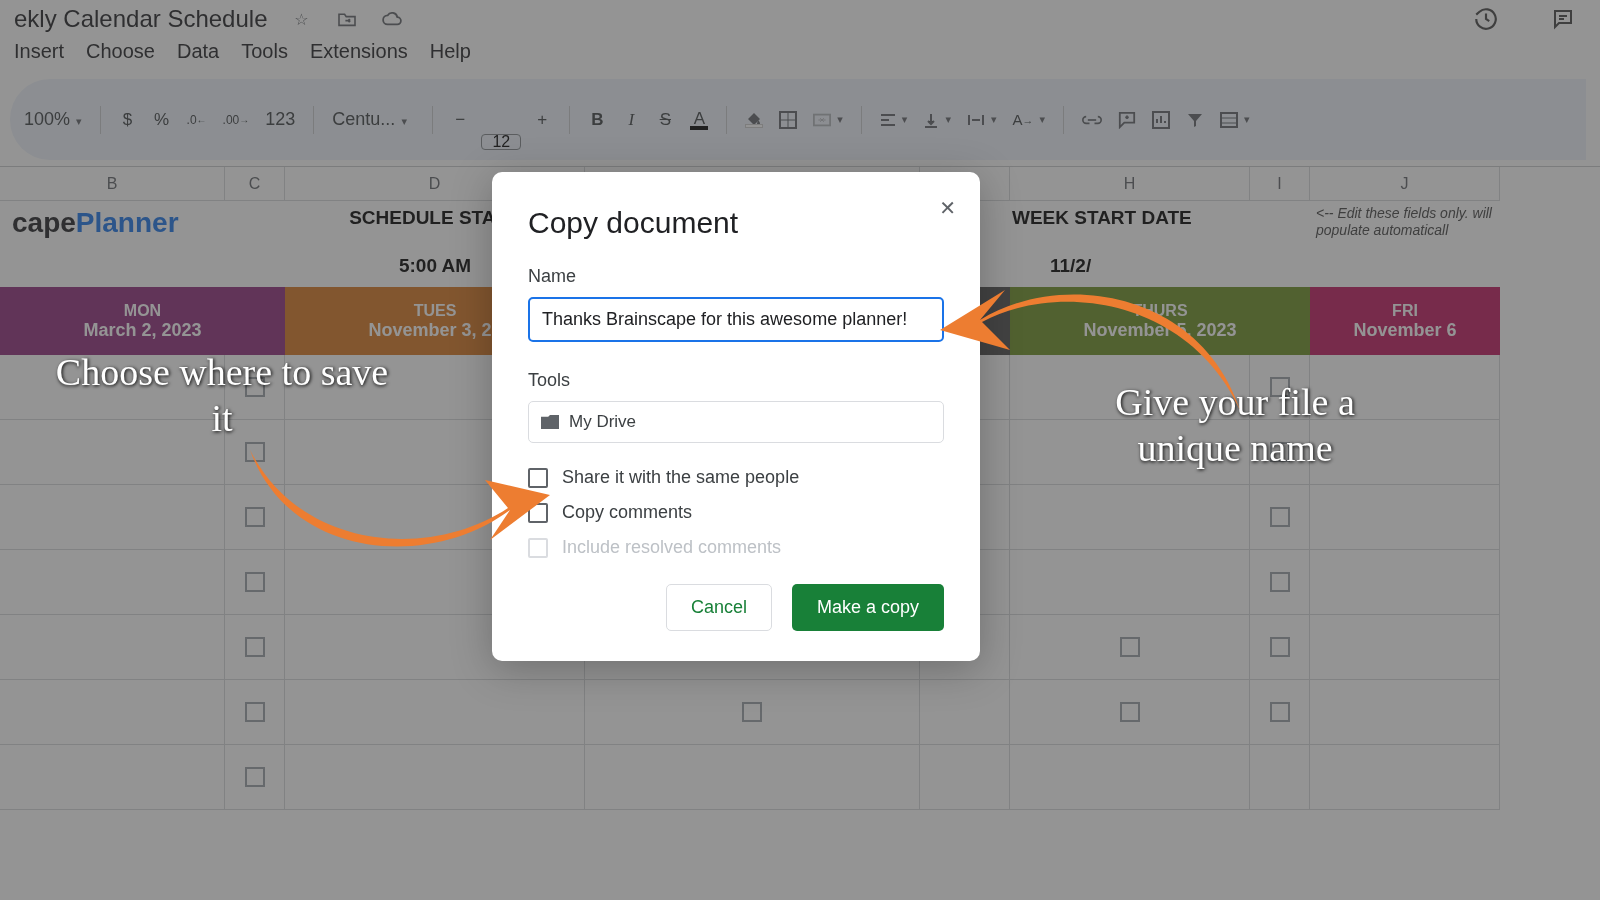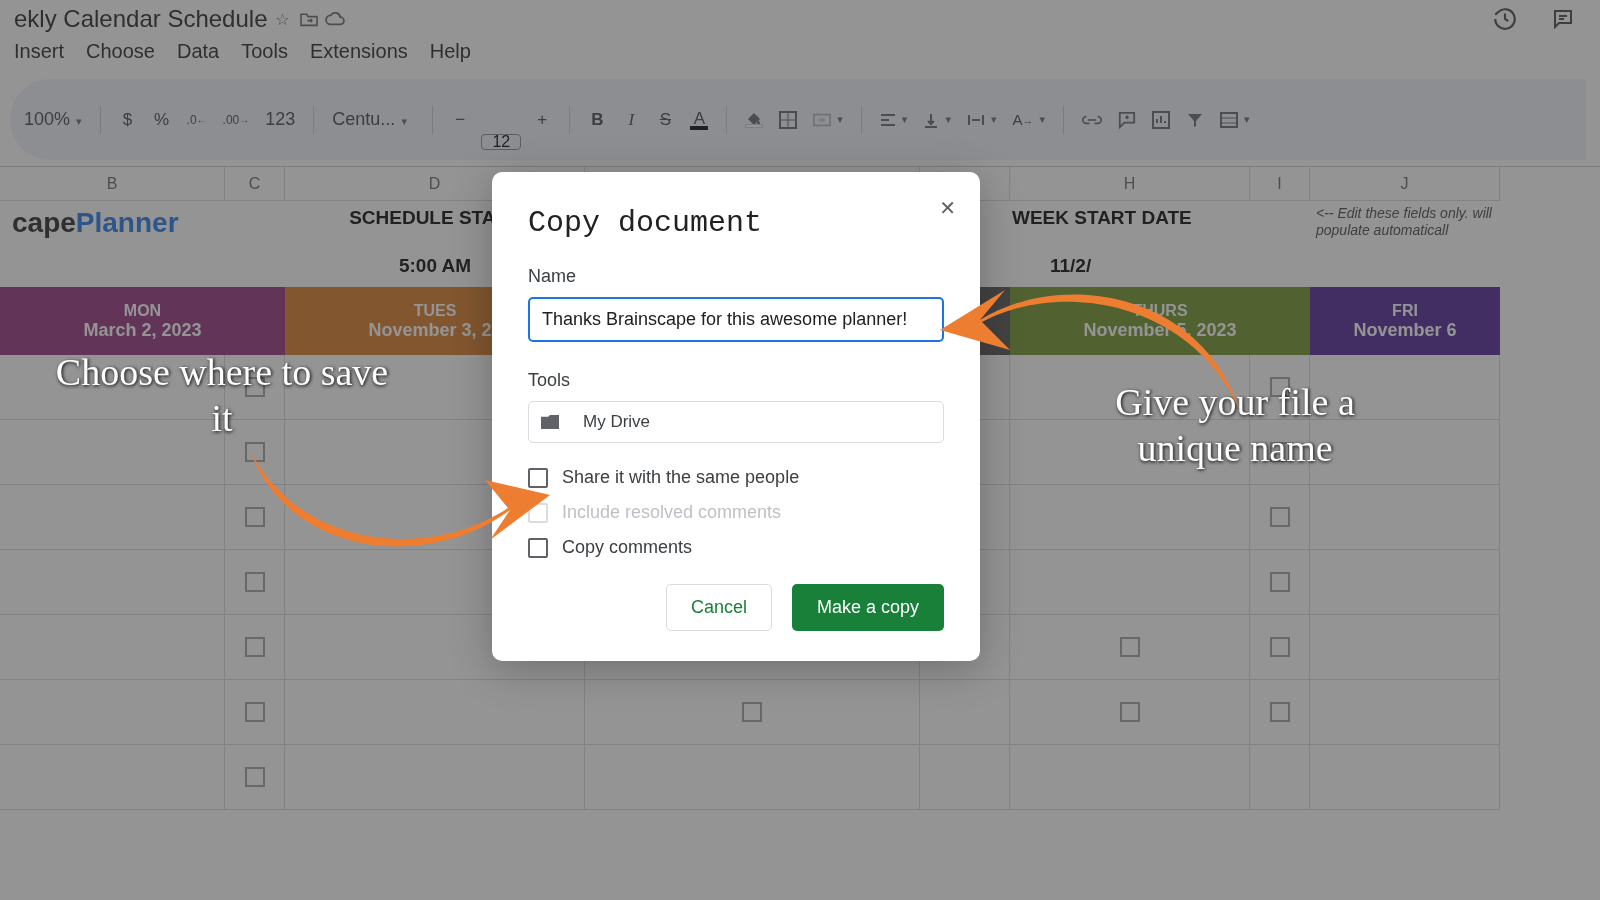--- a/index.html
+++ b/index.html
@@ -1,19 +1,19 @@
 <!DOCTYPE html>
 <html><head>
 <meta charset="utf-8">
 <style>
   * { box-sizing: border-box; margin: 0; padding: 0; }
   html, body { width: 1600px; height: 900px; overflow: hidden; font-family: Arial, "Helvetica Neue", Helvetica, sans-serif; background:#fff; }
   
   .app-header { padding: 0 14px 0 0; }
-  .title-row { display:flex; align-items:center; gap:4px; padding: 4px 8px 0 14px; }
+  .title-row { display:flex; align-items:center; gap:23px; padding: 4px 8px 0 14px; }
   .doc-title { font-size: 24px; color:#202124; }
   .title-icon { width:22px; height:22px; display:flex; align-items:center; justify-content:center; color:#5f6368; }
   .spacer { flex:1; }
   .menu-row { display:flex; gap:22px; padding: 6px 8px 10px 14px; font-size:20px; color:#202124; }
   .menu-item { cursor:pointer; }
   
   .toolbar-wrap { background:#edf2fa; border-radius: 40px 0 0 40px; margin: 6px 0 6px 10px; padding:10px 10px; display:flex; align-items:center; gap:8px; }
   .tb-btn { min-width:26px; height:32px; display:flex; align-items:center; justify-content:center; color:#3c4043; font-size:17px; padding:0 4px; }
   .tb-text { font-size:18px; color:#3c4043; padding:0 4px; }
   .tb-sep { width:1px; height:28px; background:#c7c9cc; margin:0 6px; }
@@ -31,34 +31,34 @@
   .planner-logo { font-size:28px; font-weight:700; padding-left:12px !important;}
   .planner-prefix { color:#202124; }
   .planner-suffix { color:#1a73e8; }
   .sched-lbl { font-size:19px; font-weight:700; text-align:center; }
   .tiny-note { font-size:14px; font-style:italic; color:#444; line-height:1.2; padding:4px 6px !important;}
   .time-cell { text-align:center; font-size:19px; font-weight:700; padding:10px 0 !important;}
   .day-header-row { display:grid; grid-template-columns: 285px 300px 335px 90px 300px 190px; height:68px;}
   .day-cell { color:#fff; display:flex; flex-direction:column; align-items:center; justify-content:center; }
   .day-name { font-size:16px; font-weight:700; }
   .day-date { font-size:18px; font-weight:600; }
-  .c-mon { background:#8e2a7a; } .c-tue { background:#d8771f; } .c-wed { background:#4b4b4b;} .c-thu { background:#6b8e23;} .c-fri { background:#4c1d95;}
+  .c-mon { background:#8e2a7a; } .c-tue { background:#d8771f; } .c-wed { background:#4b4b4b;} .c-thu { background:#6b8e23;} .c-fri { background:#be185d;}
   .grid-rows { }
   .grid-row { display:grid; grid-template-columns: 225px 60px 300px 335px 90px 240px 60px 190px; height:65px;}
   .grid-row > div { border-right:1px solid #d5d7da; border-bottom:1px solid #d5d7da; display:flex; align-items:center; justify-content:center;}
   .cb { width:20px; height:20px; border:2px solid #9aa0a6;}
   
   .dim { position:absolute; inset:0; background:rgba(60,60,60,0.55);}
   
   .modal { position:absolute; left:492px; top:172px; width:488px; background:#fff; border-radius:10px; box-shadow:0 8px 40px rgba(0,0,0,.25); padding:34px 36px 30px 36px;}
-  .modal h1 { font-family: Liberation Mono, monospace; font-size:30px; font-weight:400; color:#202124; margin-bottom:26px;}
+  .modal h1 { font-family: Liberation Sans, sans-serif; font-size:30px; font-weight:400; color:#202124; margin-bottom:26px;}
   .modal-close { position:absolute; top:24px; right:24px; color:#5f6368; font-size:20px; cursor:pointer;}
   .fld-label { font-size:18px; color:#3c4043; margin-bottom:10px;}
   .name-input { width:100%; border:2px solid #1a73e8; border-radius:5px; padding:10px 12px; font-size:18px; color:#202124; outline:none; margin-bottom:28px;}
-  .folder-box { width:100%; border:1px solid #dadce0; border-radius:5px; padding:10px 12px; font-size:17px; color:#3c4043; display:flex; align-items:center; gap:24px; margin-bottom:24px; cursor:pointer;}
+  .folder-box { width:100%; border:1px solid #dadce0; border-radius:5px; padding:10px 12px; font-size:17px; color:#3c4043; display:flex; align-items:center; gap:10px; margin-bottom:24px; cursor:pointer;}
   .folder-glyph { width:18px; height:14px; background:#5f6368; clip-path: polygon(0 12%, 40% 12%, 50% 0, 100% 0, 100% 100%, 0 100%); }
   .chk-row { display:flex; align-items:center; gap:14px; font-size:18px; color:#3c4043; margin-bottom:14px;}
   .chk-row.disabled { color:#bdc1c6; }
   .chk-box { width:20px; height:20px; border:2px solid #5f6368; border-radius:2px;}
   .chk-row.disabled .chk-box { border-color:#dadce0;}
   .modal-actions { display:flex; justify-content:flex-end; gap:20px; margin-top:26px;}
   .btn { font-size:18px; font-weight:500; padding:12px 24px; border-radius:5px; cursor:pointer; border:1px solid transparent;}
   .btn-cancel { background:#fff; border-color:#dadce0; color:#188038;}
   .btn-primary { background:#188038; color:#fff;}
   
@@ -381,27 +381,27 @@
   <div class="fld-label">Tools</div>
   <div class="folder-box">
     <span class="folder-glyph"></span>
     <span>My Drive</span>
   </div>
 
   <label class="chk-row">
     <span class="chk-box"></span>
     <span>Share it with the same people</span>
   </label>
+  <label class="chk-row">
+    <span class="chk-box"></span>
+    <span>Copy comments</span>
+  </label>
   <label class="chk-row disabled">
     <span class="chk-box"></span>
     <span>Include resolved comments</span>
-  </label>
-  <label class="chk-row">
-    <span class="chk-box"></span>
-    <span>Copy comments</span>
   </label>
 
   <div class="modal-actions">
     <button class="btn btn-cancel">Cancel</button>
     <button class="btn btn-primary">Make a copy</button>
   </div>
 </div>
 
 <div class="anno anno-left">Choose where to save it</div>
 <div class="anno anno-right">Give your file a unique name</div>

